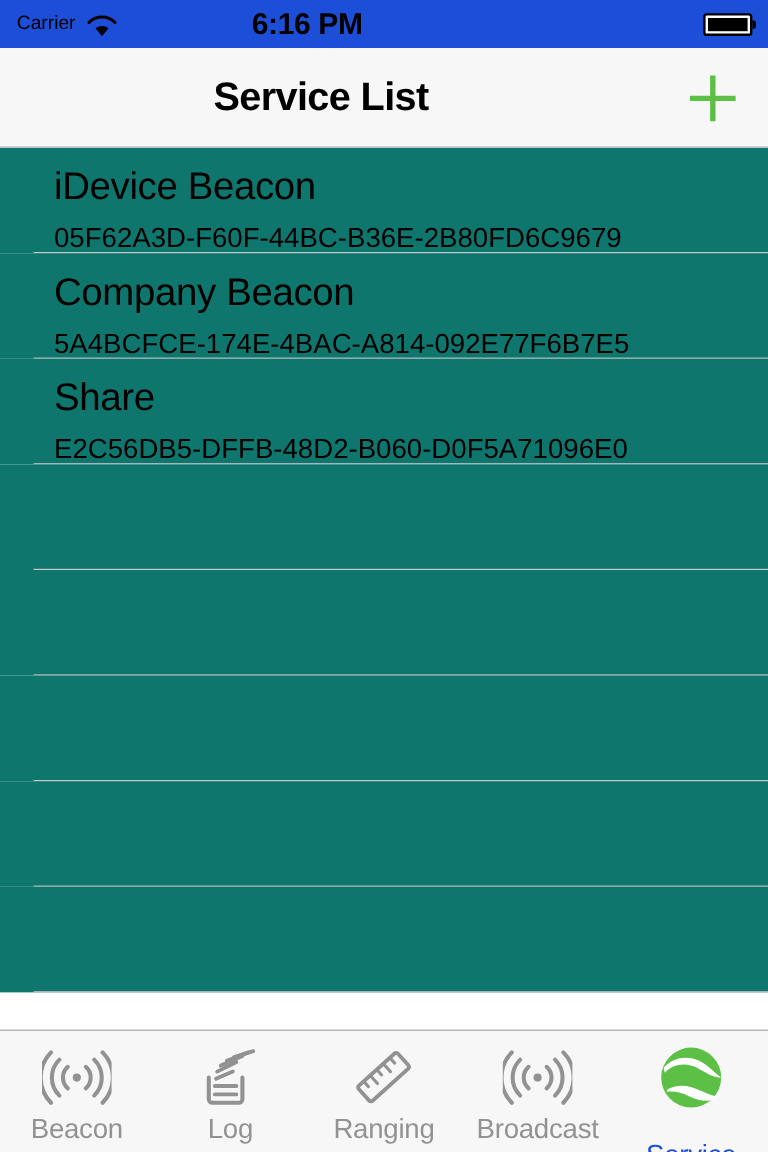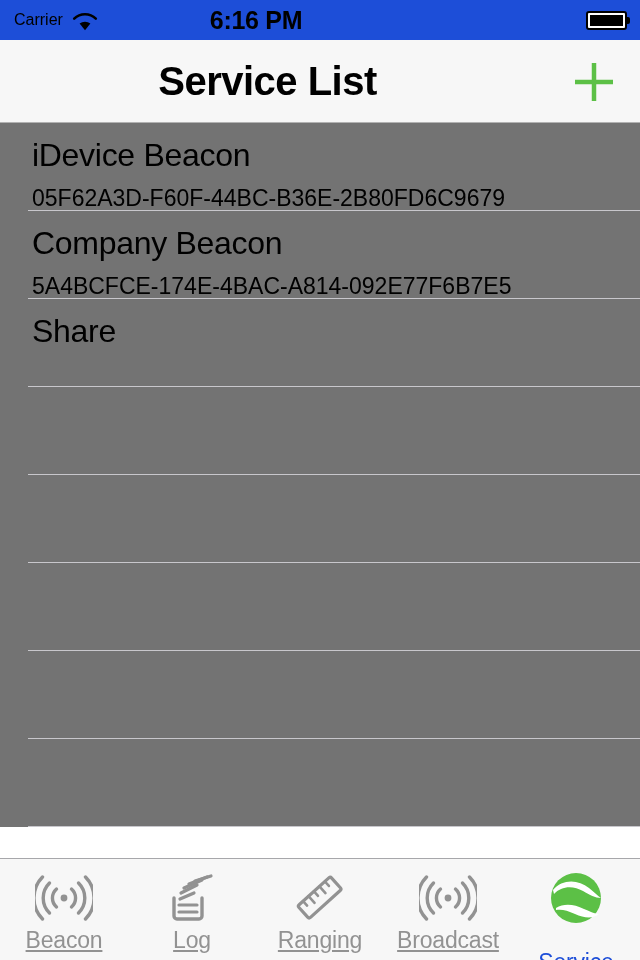--- a/index.html
+++ b/index.html
@@ -47,40 +47,40 @@
 
   
   #nav-bar{
     position:absolute; top:40px; left:0; width:640px; height:83px;
     background:#f7f7f7;
     border-bottom:1px solid #b2b2b2;
   }
   #nav-title{
     position:absolute; left:0; top:0; width:535px; height:82px;
     line-height:82px; text-align:center;
-    font-size:40px; font-weight:bold; color:#000; letter-spacing:-0.5px;
+    font-size:33px; font-weight:bold; color:#000; letter-spacing:-0.5px;
   }
   #add-button{
     position:absolute; right:18px; top:16px;
     width:56px; height:56px;
     display:flex; align-items:center; justify-content:center;
     cursor:pointer;
   }
 
   
   #service-list{
     position:absolute; top:123px; left:0; width:640px; height:735px;
     background:#fff;
     overflow:hidden;
   }
   .list-row{
     position:relative;
     height:88px;
-    padding-left:32px;
-    background:#737373;
+    padding-left:45px;
+    background:#0f766e;
   }
   .list-row::after{
     content:"";
     position:absolute; left:28px; right:0; bottom:0;
     height:1px; background:#c8c7cc;
   }
   .row-title{
     font-size:32px; color:#000; letter-spacing:-0.3px;
     line-height:1;
     padding-top:16px;
@@ -107,21 +107,20 @@
     padding-top:12px;
     cursor:pointer;
   }
   .tab-icon{
     height:54px; width:60px;
     display:flex; align-items:center; justify-content:center;
   }
   .tab-label{
     font-size:23px; color:#929292; letter-spacing:-0.2px;
     margin-top:2px;
-    text-decoration:underline;
   }
   .tab-item.active .tab-label{ color:#1d4ed8;margin-top:24px; }
 </style>
 </head>
 <body>
 
 <div id="status-bar">
   <div id="carrier-group">
     <span>Carrier</span>
     <span>
@@ -156,20 +155,21 @@
     <div class="list-row">
       <div class="row-title">iDevice Beacon</div>
       <div class="row-uuid">05F62A3D-F60F-44BC-B36E-2B80FD6C9679</div>
     </div>
     <div class="list-row">
       <div class="row-title">Company Beacon</div>
       <div class="row-uuid">5A4BCFCE-174E-4BAC-A814-092E77F6B7E5</div>
     </div>
     <div class="list-row">
       <div class="row-title">Share</div>
+      <div class="row-uuid">E2C56DB5-DFFB-48D2-B060-D0F5A71096E0</div>
     </div>
     <div class="list-row empty"></div>
     <div class="list-row empty"></div>
     <div class="list-row empty"></div>
     <div class="list-row empty"></div>
     <div class="list-row empty"></div>
   </div>
 
 <div id="tab-bar">
     <div class="tab-item">

